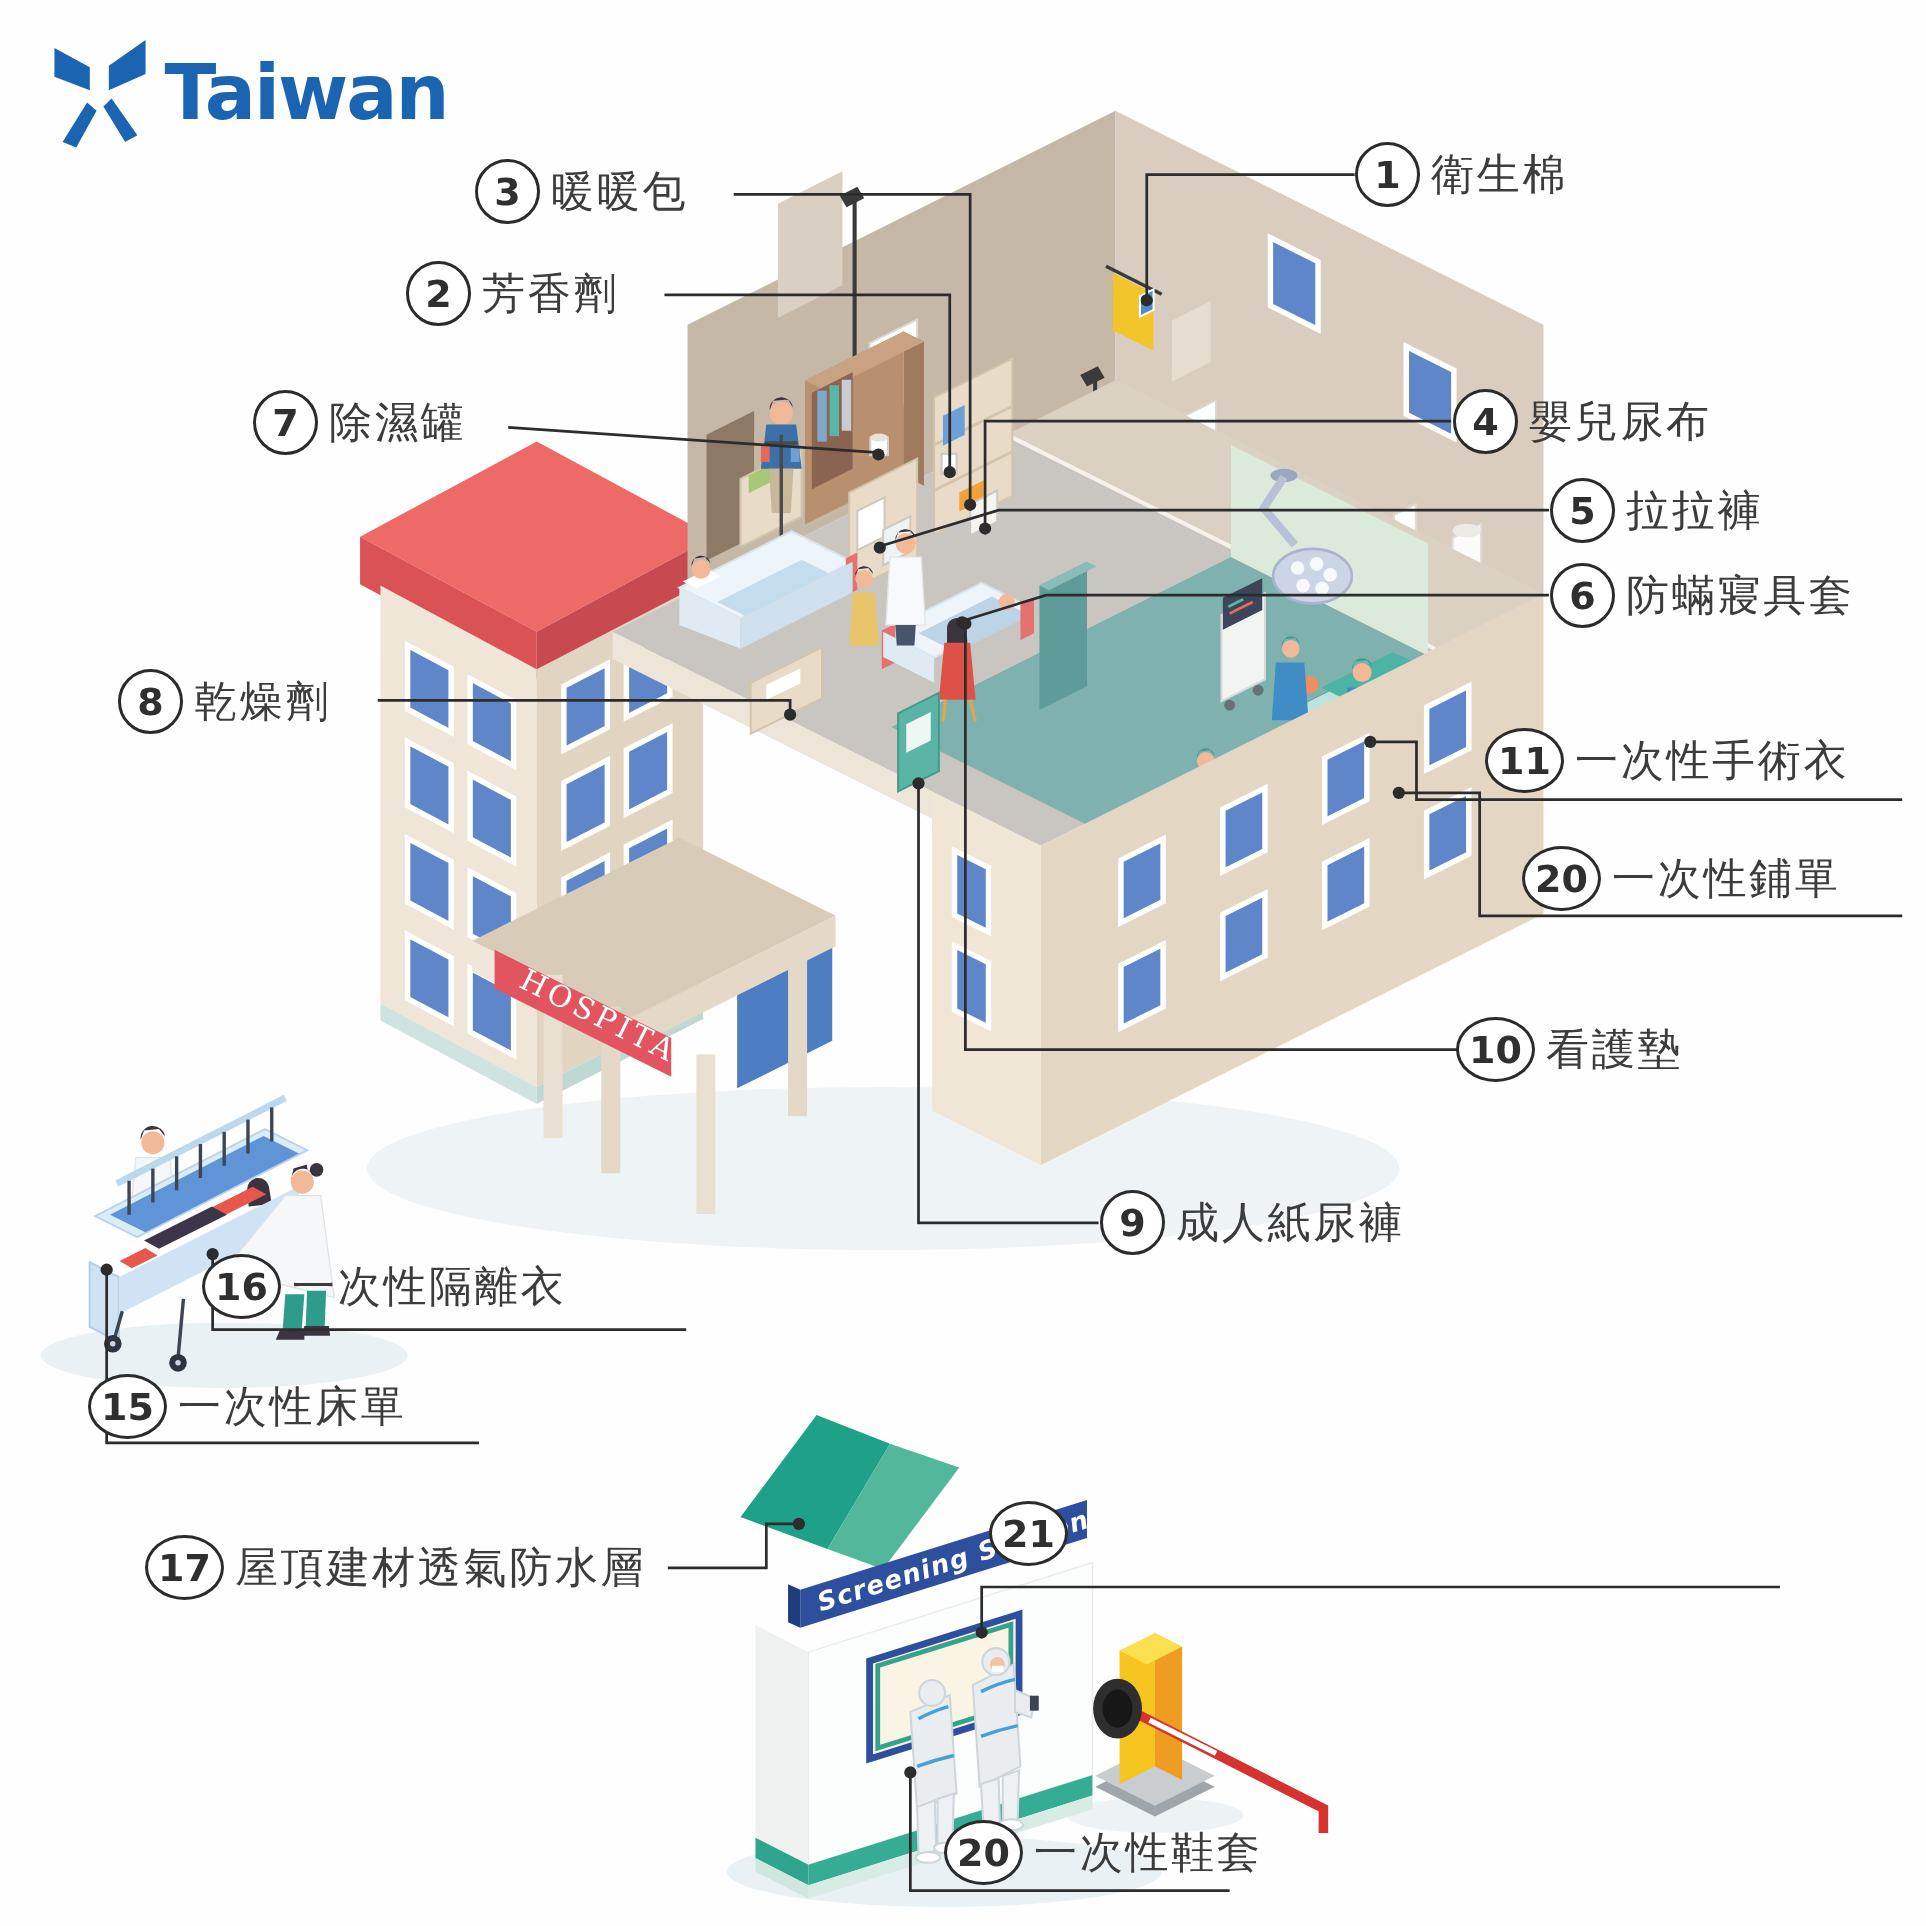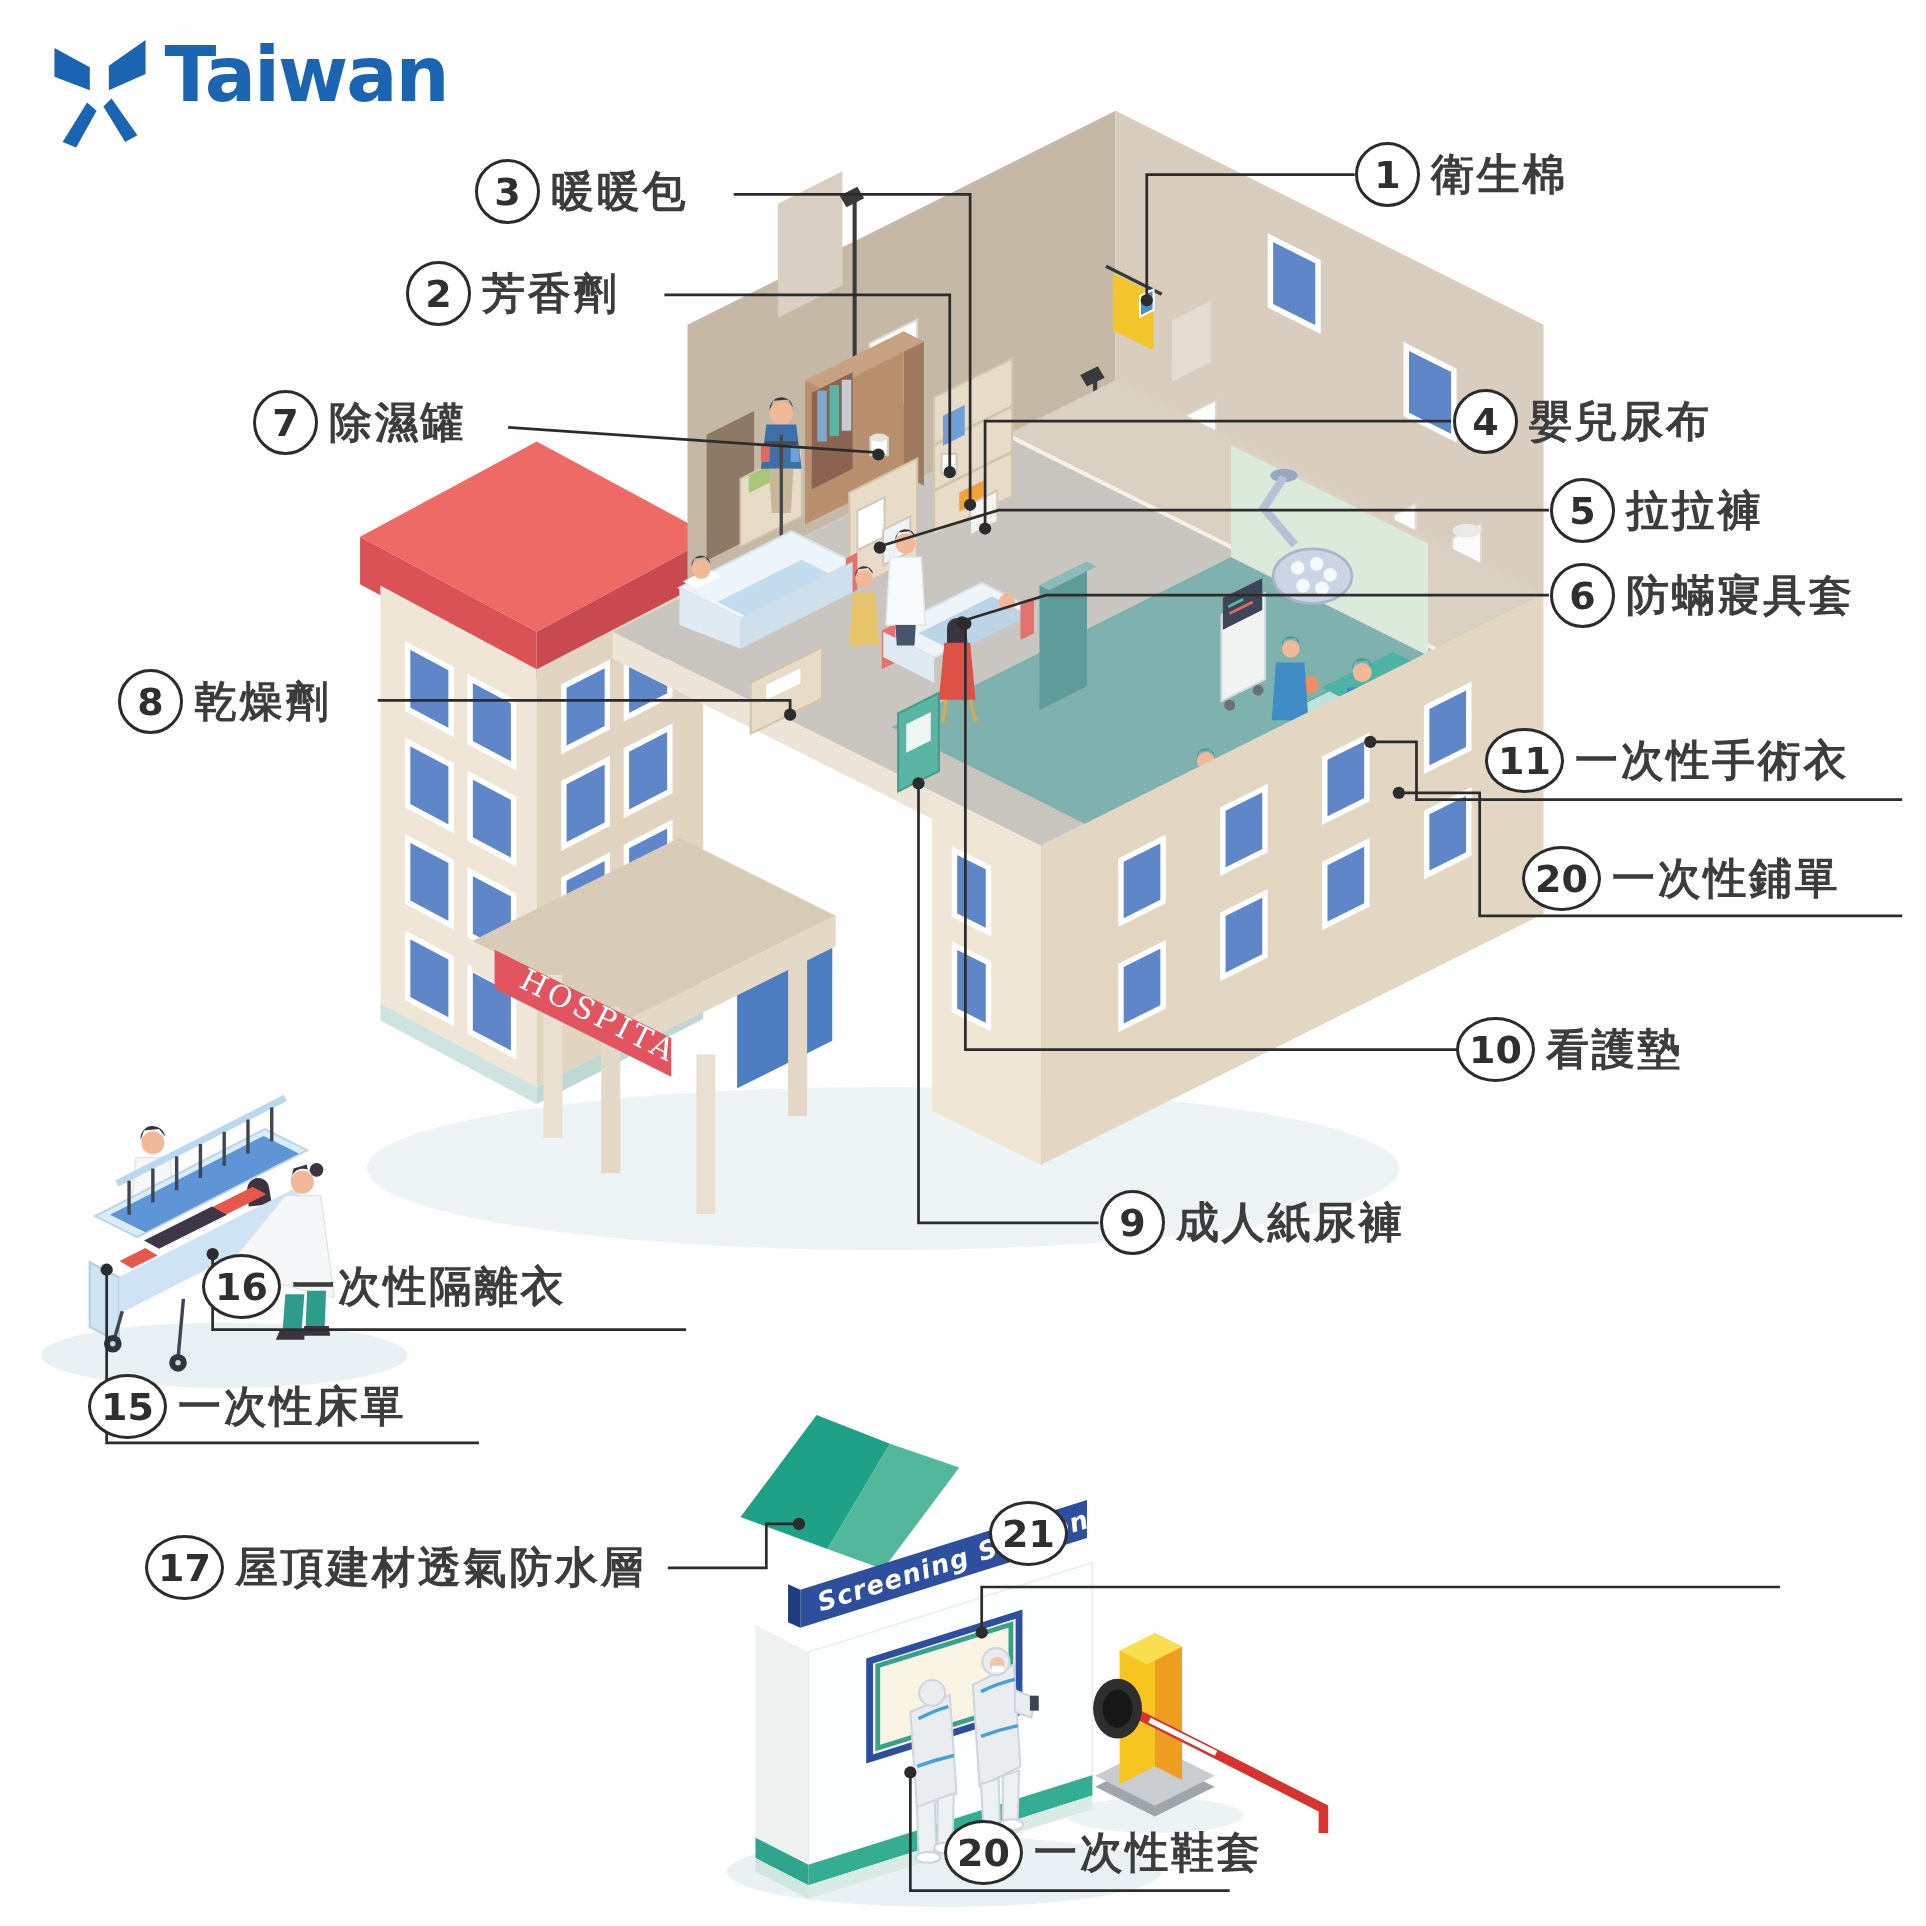--- a/index.html
+++ b/index.html
@@ -3,32 +3,32 @@
 <meta charset="utf-8">
 <style>
   html,body{margin:0;padding:0;}
   body{
     width:1926px;height:1926px;position:relative;overflow:hidden;
     background:#fefefe;
     font-family:"DejaVu Sans","Liberation Sans",sans-serif;
   }
   #scene{position:absolute;left:0;top:0;width:1926px;height:1926px;}
   
-  .logo{position:absolute;left:49px;top:37px;display:flex;align-items:flex-start;gap:13.6px;}
+  .logo{position:absolute;left:49px;top:37px;display:flex;align-items:center;gap:13.6px;}
   .logo-text{font-size:76px;font-weight:bold;color:#1b64b2;letter-spacing:-2px;line-height:1;}
   
   .callout{position:absolute;display:flex;align-items:center;gap:11px;white-space:nowrap;}
   .cnum{
     min-width:65px;height:65px;box-sizing:border-box;padding:0 6.8px;
     border:3.4px solid #2b2b2b;border-radius:50%;background:#fff;
     display:flex;align-items:center;justify-content:center;
     font-size:38px;font-weight:bold;color:#2f2f2f;
   }
   .callout.wide .cnum{min-width:79px;}
-  .ctext{font-size:43px;font-weight:700;color:#3c3c3c;letter-spacing:2.7px;}
+  .ctext{font-size:43px;font-weight:400;color:#3c3c3c;letter-spacing:2.7px;}
 </style>
 </head>
 <body>
 
 <svg id="scene" viewBox="0 0 2835 2835">
 
   <g>
     <ellipse cx="1300" cy="1720" rx="760" ry="120" fill="#eef4f6"></ellipse>
     <ellipse cx="330" cy="1995" rx="270" ry="48" fill="#e9f1f4"></ellipse>
     <ellipse cx="1390" cy="2755" rx="320" ry="52" fill="#e9f1f4"></ellipse>

